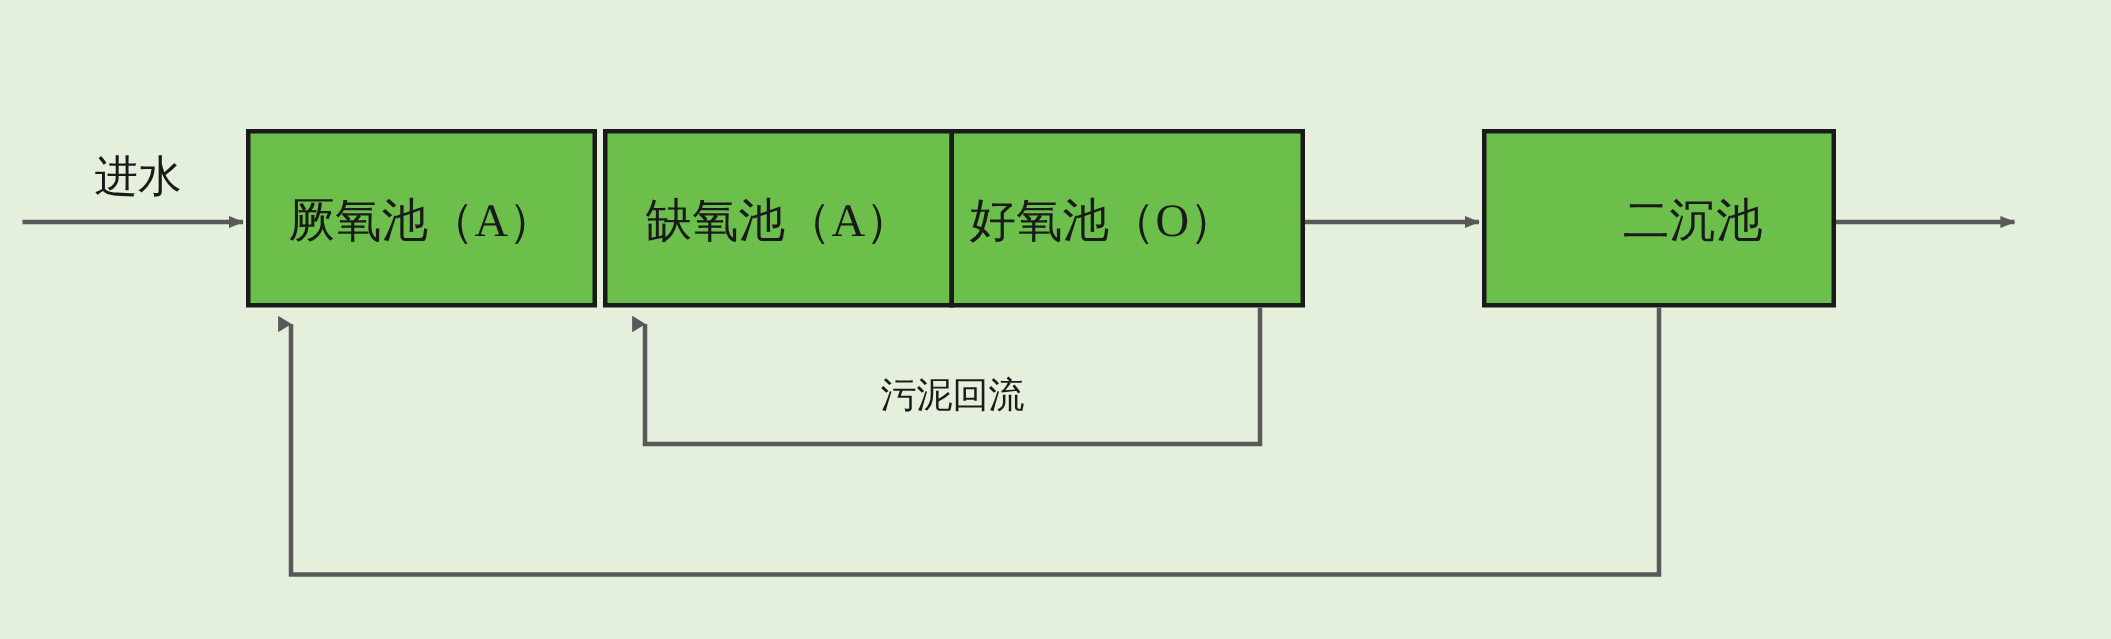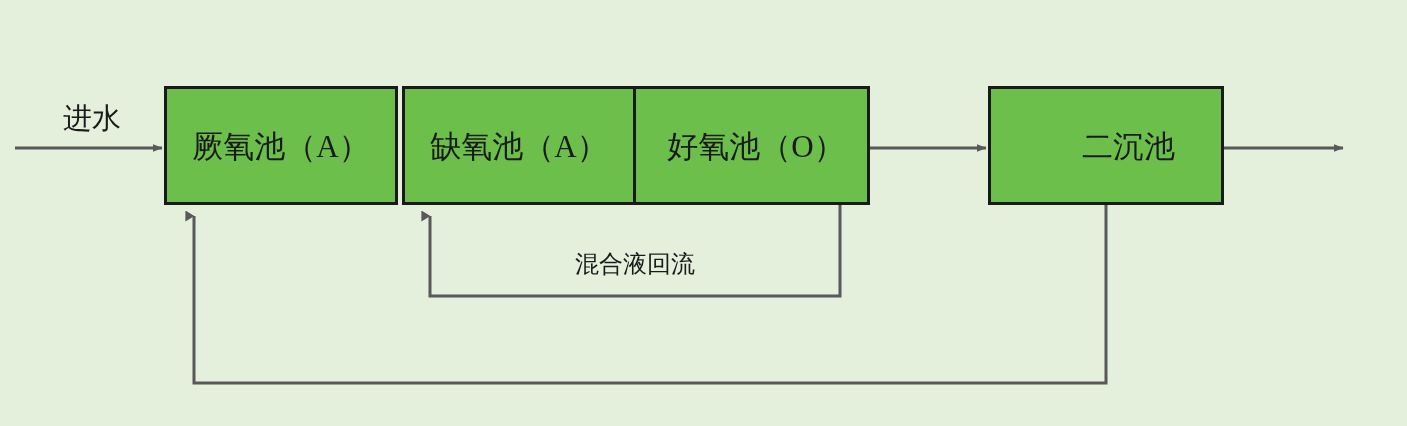--- a/index.html
+++ b/index.html
@@ -77,21 +77,21 @@
 
     <path d="M1106,205 L1106,383 L194,383 L194,216" fill="none" stroke="#595959" stroke-width="3" marker-end="url(#arrowhead-up)"></path>
   </svg>
 
   <div class="node-label io-label" style="left:42px; top:104px; width:100px;">进水</div>
 
   <div class="node-label tank-label" style="left:165px; top:131px; width:232px;">厥氧池（A）</div>
 
   <div class="node-label tank-label" style="left:403px; top:131px; width:232px;">缺氧池（A）</div>
 
-  <div class="node-label tank-label" style="left:639px; top:131px; width:234px;">好氧池（O）</div>
+  <div class="node-label tank-label" style="left:618px; top:131px; width:234px;">好氧池（O）</div>
 
   <div class="node-label tank-label" style="left:989px; top:131px; width:279px;">二沉池</div>
 
 
-  <div class="node-label loop-label" style="left:510px; top:252px; width:250px;">混合液回流</div>
+  <div class="node-label loop-label" style="left:510px; top:252px; width:250px;">污泥回流</div>
 
 
 </div>
 
 </body></html>

